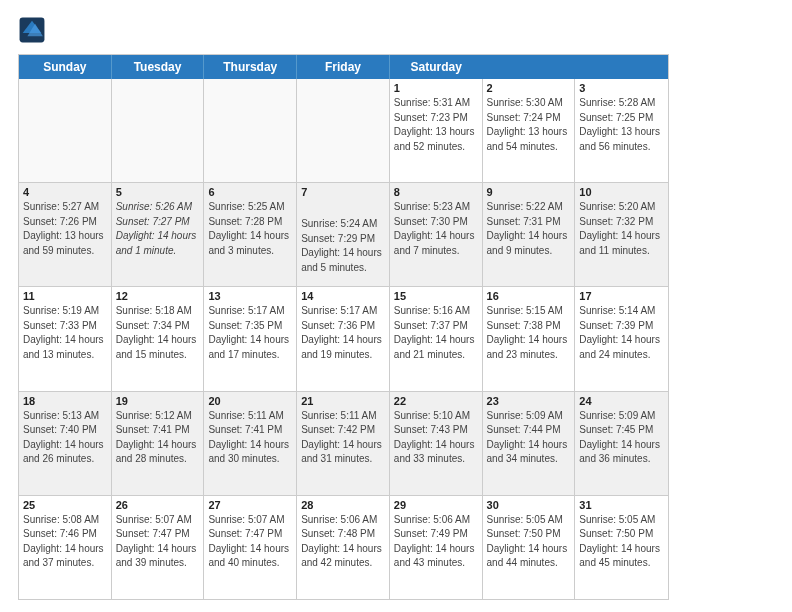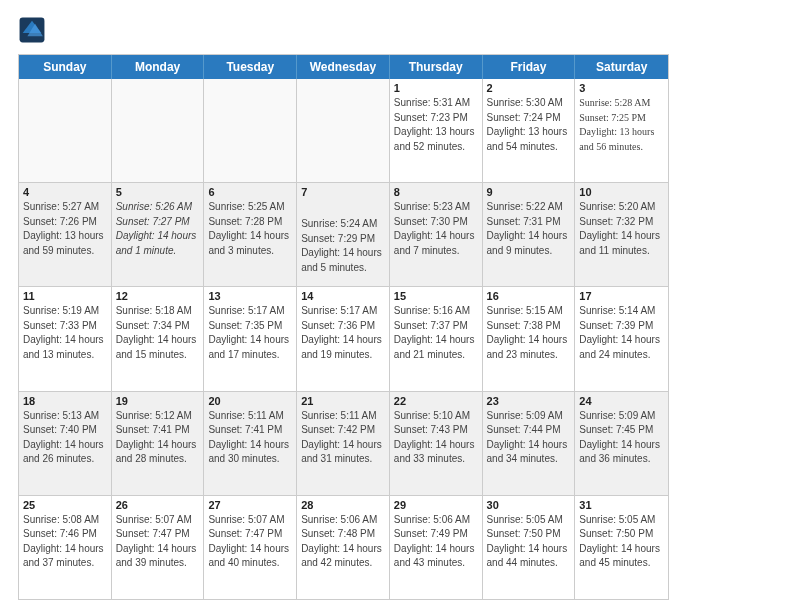--- a/index.html
+++ b/index.html
@@ -130,23 +130,21 @@
     </div>
     <div class="title-block">
       <div class="month-title"></div>
       <div class="subtitle"></div>
     </div>
   </div>
 
   <div class="calendar">
     <div class="cal-header-row">
     <div class="cal-header-cell">Sunday</div>
-        <div class="cal-header-cell">Monday</div>
         <div class="cal-header-cell">Tuesday</div>
-        <div class="cal-header-cell">Wednesday</div>
         <div class="cal-header-cell">Thursday</div>
         <div class="cal-header-cell">Friday</div>
         <div class="cal-header-cell">Saturday</div>
       </div>
     <div class="cal-body">
     <div class="cal-row">
           <div class="cal-cell empty"></div>
           <div class="cal-cell empty"></div>
           <div class="cal-cell empty"></div>
           <div class="cal-cell empty"></div>
@@ -159,21 +157,21 @@
           </div>
           <div class="cal-cell">
             <span class="day-num">2</span>
             <div class="cell-info" style="white-space: pre-line;">Sunrise: 5:30 AM
 Sunset: 7:24 PM
 Daylight: 13 hours
 and 54 minutes.</div>
           </div>
           <div class="cal-cell">
             <span class="day-num">3</span>
-            <div class="cell-info" style="white-space: pre-line; font-family: Liberation Serif, serif;">Sunrise: 5:28 AM
+            <div class="cell-info" style="white-space: pre-line;">Sunrise: 5:28 AM
 Sunset: 7:25 PM
 Daylight: 13 hours
 and 56 minutes.</div>
           </div>
         </div>
         <div class="cal-row">
           <div class="cal-cell shaded">
             <span class="day-num">4</span>
             <div class="cell-info" style="white-space: pre-line;">Sunrise: 5:27 AM
 Sunset: 7:26 PM

